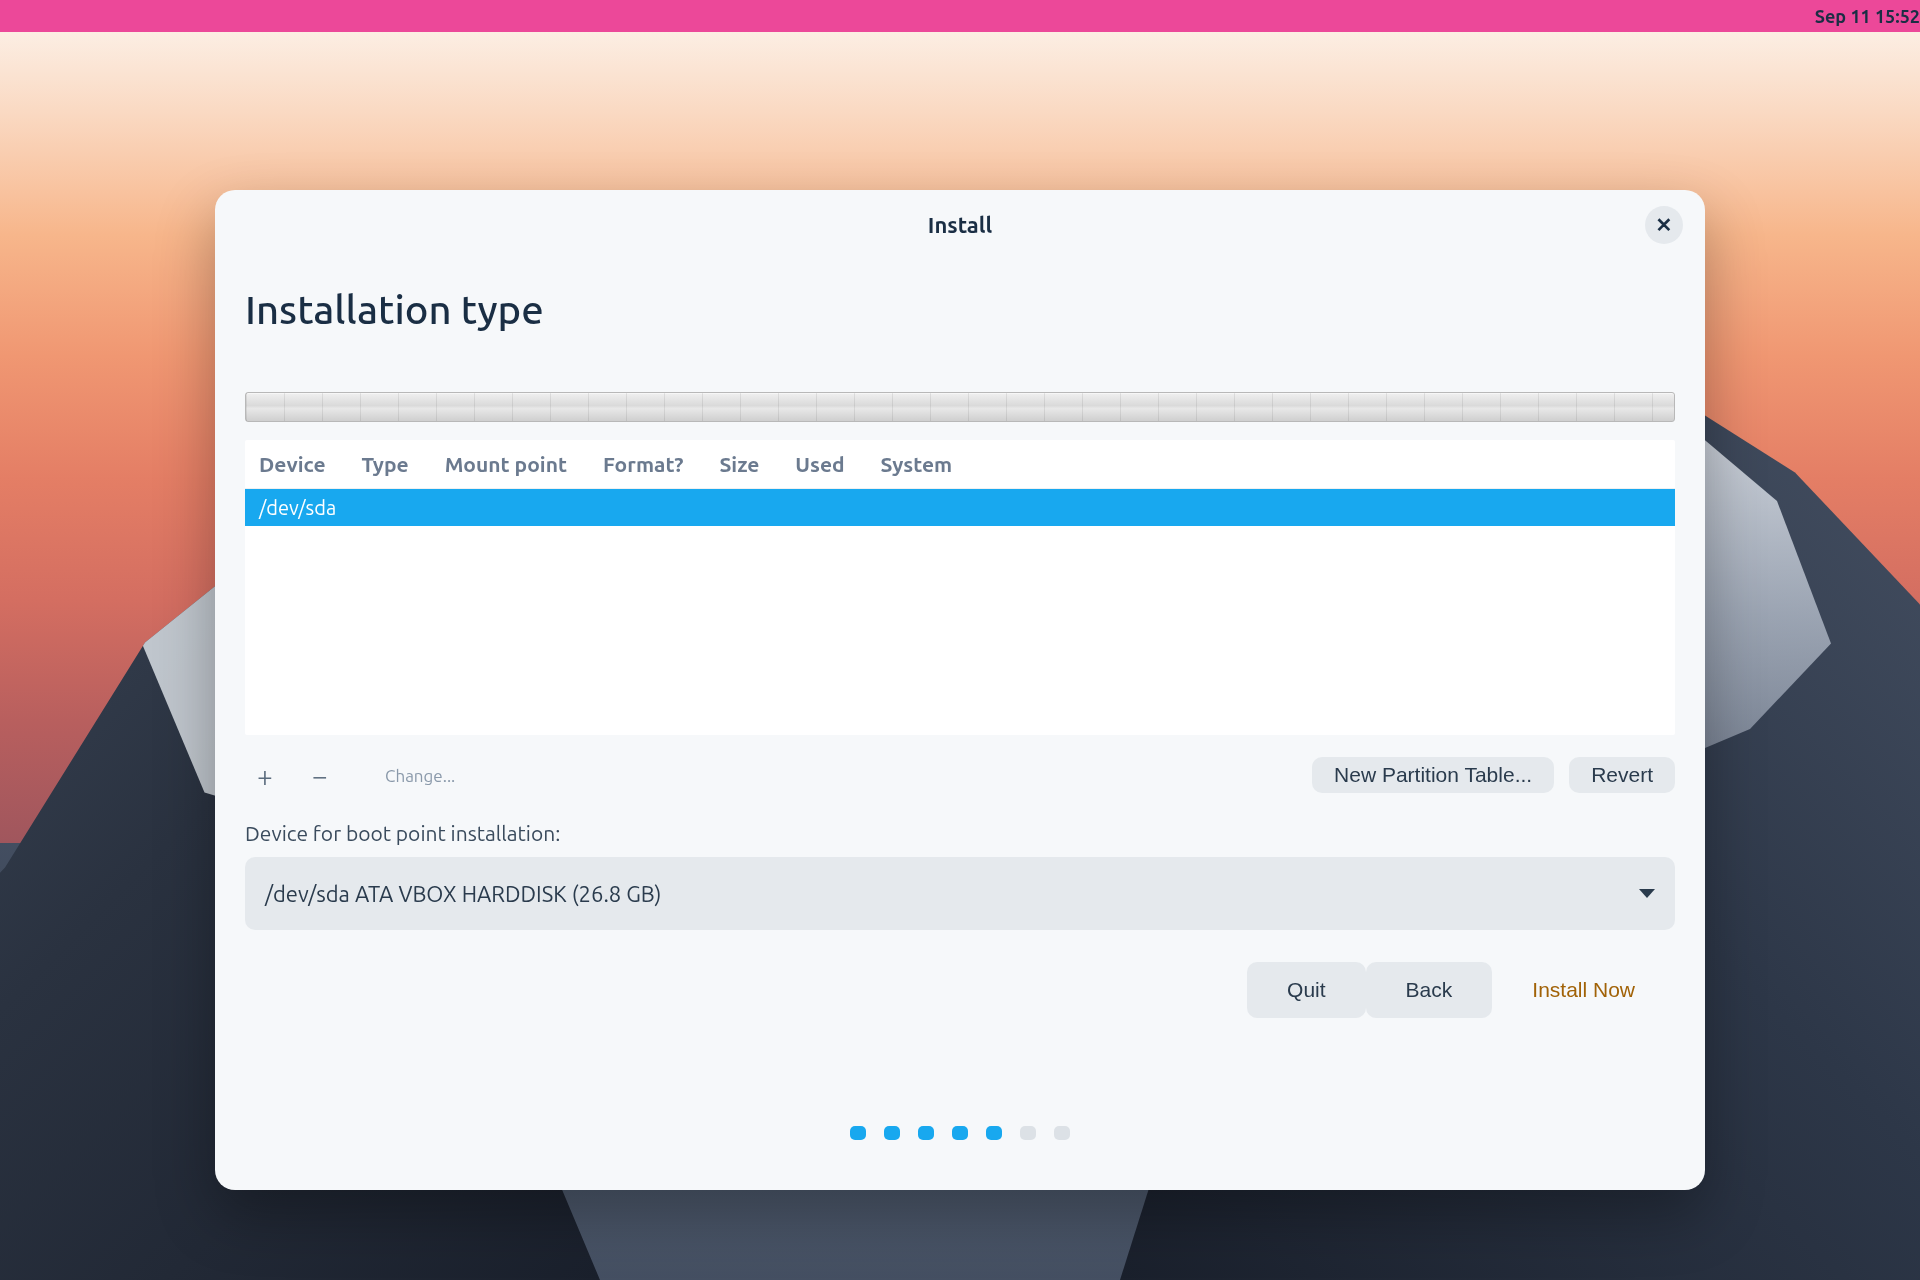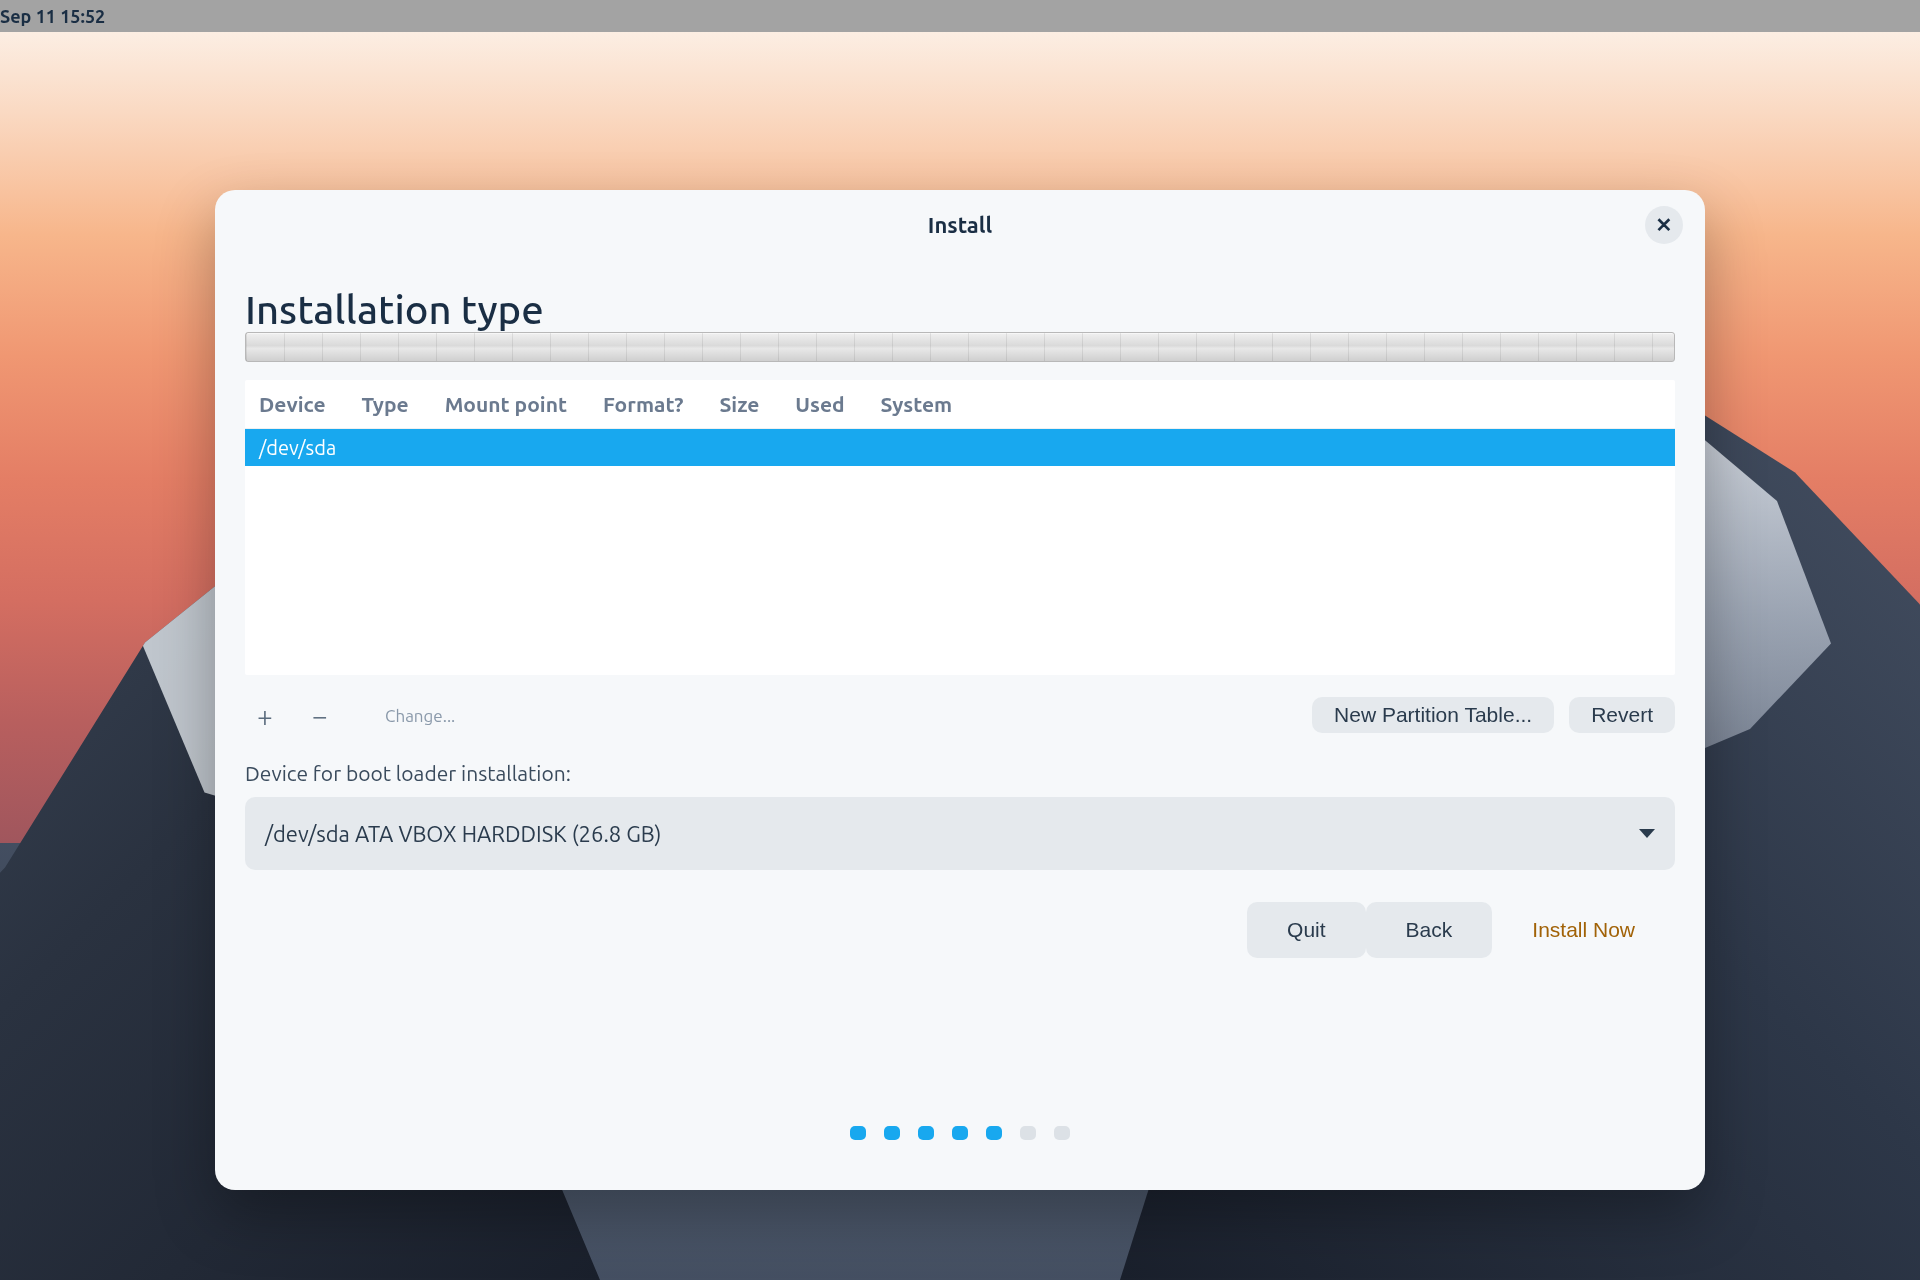--- a/index.html
+++ b/index.html
@@ -13,24 +13,24 @@
       width: 1920px;
       height: 1280px;
       overflow: hidden;
       position: relative;
       background: linear-gradient(180deg, #fdf2e9 0%, #fdeee5 3%, #f8a77a 20%, #e88563 30%, #4a5568 55%, #2d3748 100%);
     }
     
     .topbar {
       height: 32px;
       width: 100%;
-      background: #a3a3a3;
-      display: flex;
-      align-items: center;
-      justify-content: flex-start;
+      background: #ec4899;
+      display: flex;
+      align-items: center;
+      justify-content: flex-end;
       position: relative;
       z-index: 10;
     }
     
     .clock {
       font-size: 18px;
       font-weight: 700;
       color: #1a2e44;
     }
     
@@ -158,20 +158,21 @@
       cursor: pointer;
       font-size: 20px;
       font-weight: bold;
       color: #1a2e44;
     }
     
     .page-heading {
       font-size: 40px;
       font-weight: 500;
       color: #1a2e44;
+      margin-bottom: 60px;
     }
     
     .partition-bar {
       height: 30px;
       background: linear-gradient(180deg, #f0f0f0 0%, #dadada 45%, #e8e8e8 55%, #cfcfcf 100%);
       border: 1px solid #b8b8b8;
       border-radius: 3px;
       box-shadow: inset 0 1px 0 rgba(255,255,255,0.5);
       position: relative;
       margin-bottom: 18px;
@@ -356,21 +357,21 @@
 
   <div class="toolbar">
     <span class="toolbar-icon">+</span>
     <span class="toolbar-icon">−</span>
     <span class="toolbar-change">Change...</span>
     <div class="spacer"></div>
     <button class="btn">New Partition Table...</button>
     <button class="btn">Revert</button>
   </div>
 
-  <div class="label-text">Device for boot loader installation:</div>
+  <div class="label-text">Device for boot point installation:</div>
 
   <div class="select-box">
     <span>/dev/sda ATA VBOX HARDDISK (26.8 GB)</span>
     <span class="select-arrow"></span>
   </div>
 
   <div class="footer-actions">
     <button class="btn">Quit</button>
     <button class="btn">Back</button>
     <button class="btn btn-ghost">Install Now</button>

